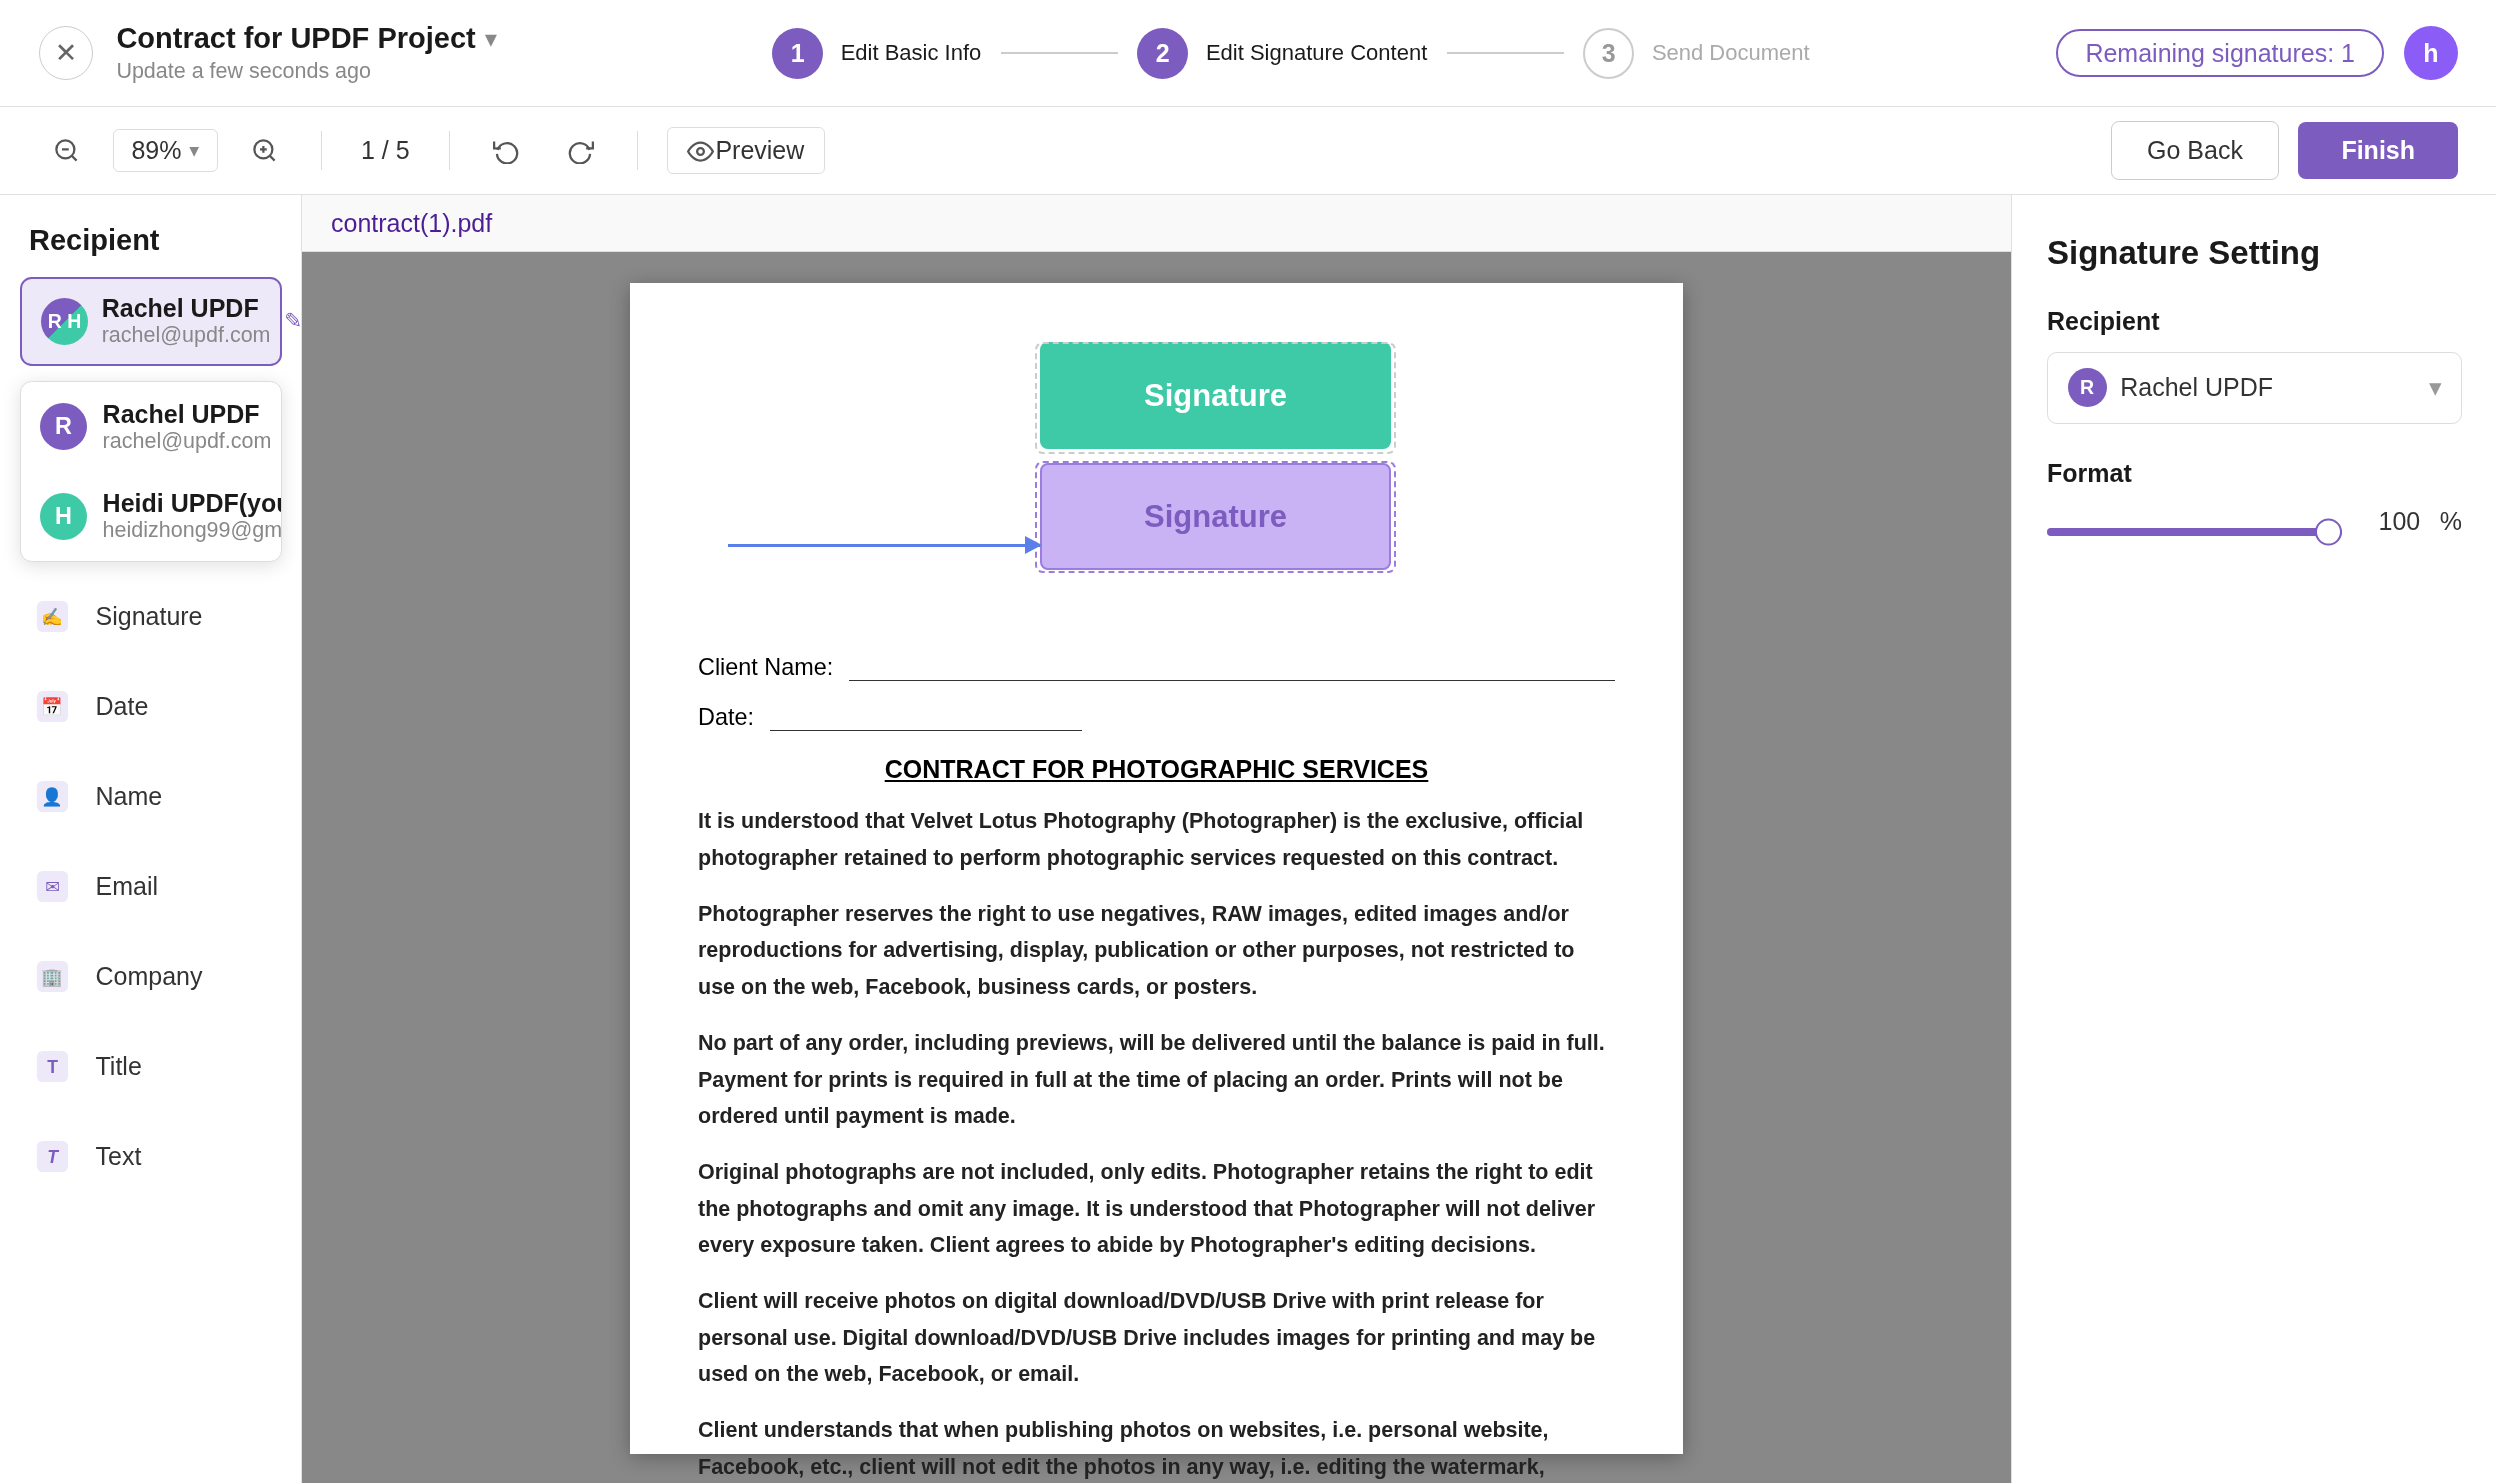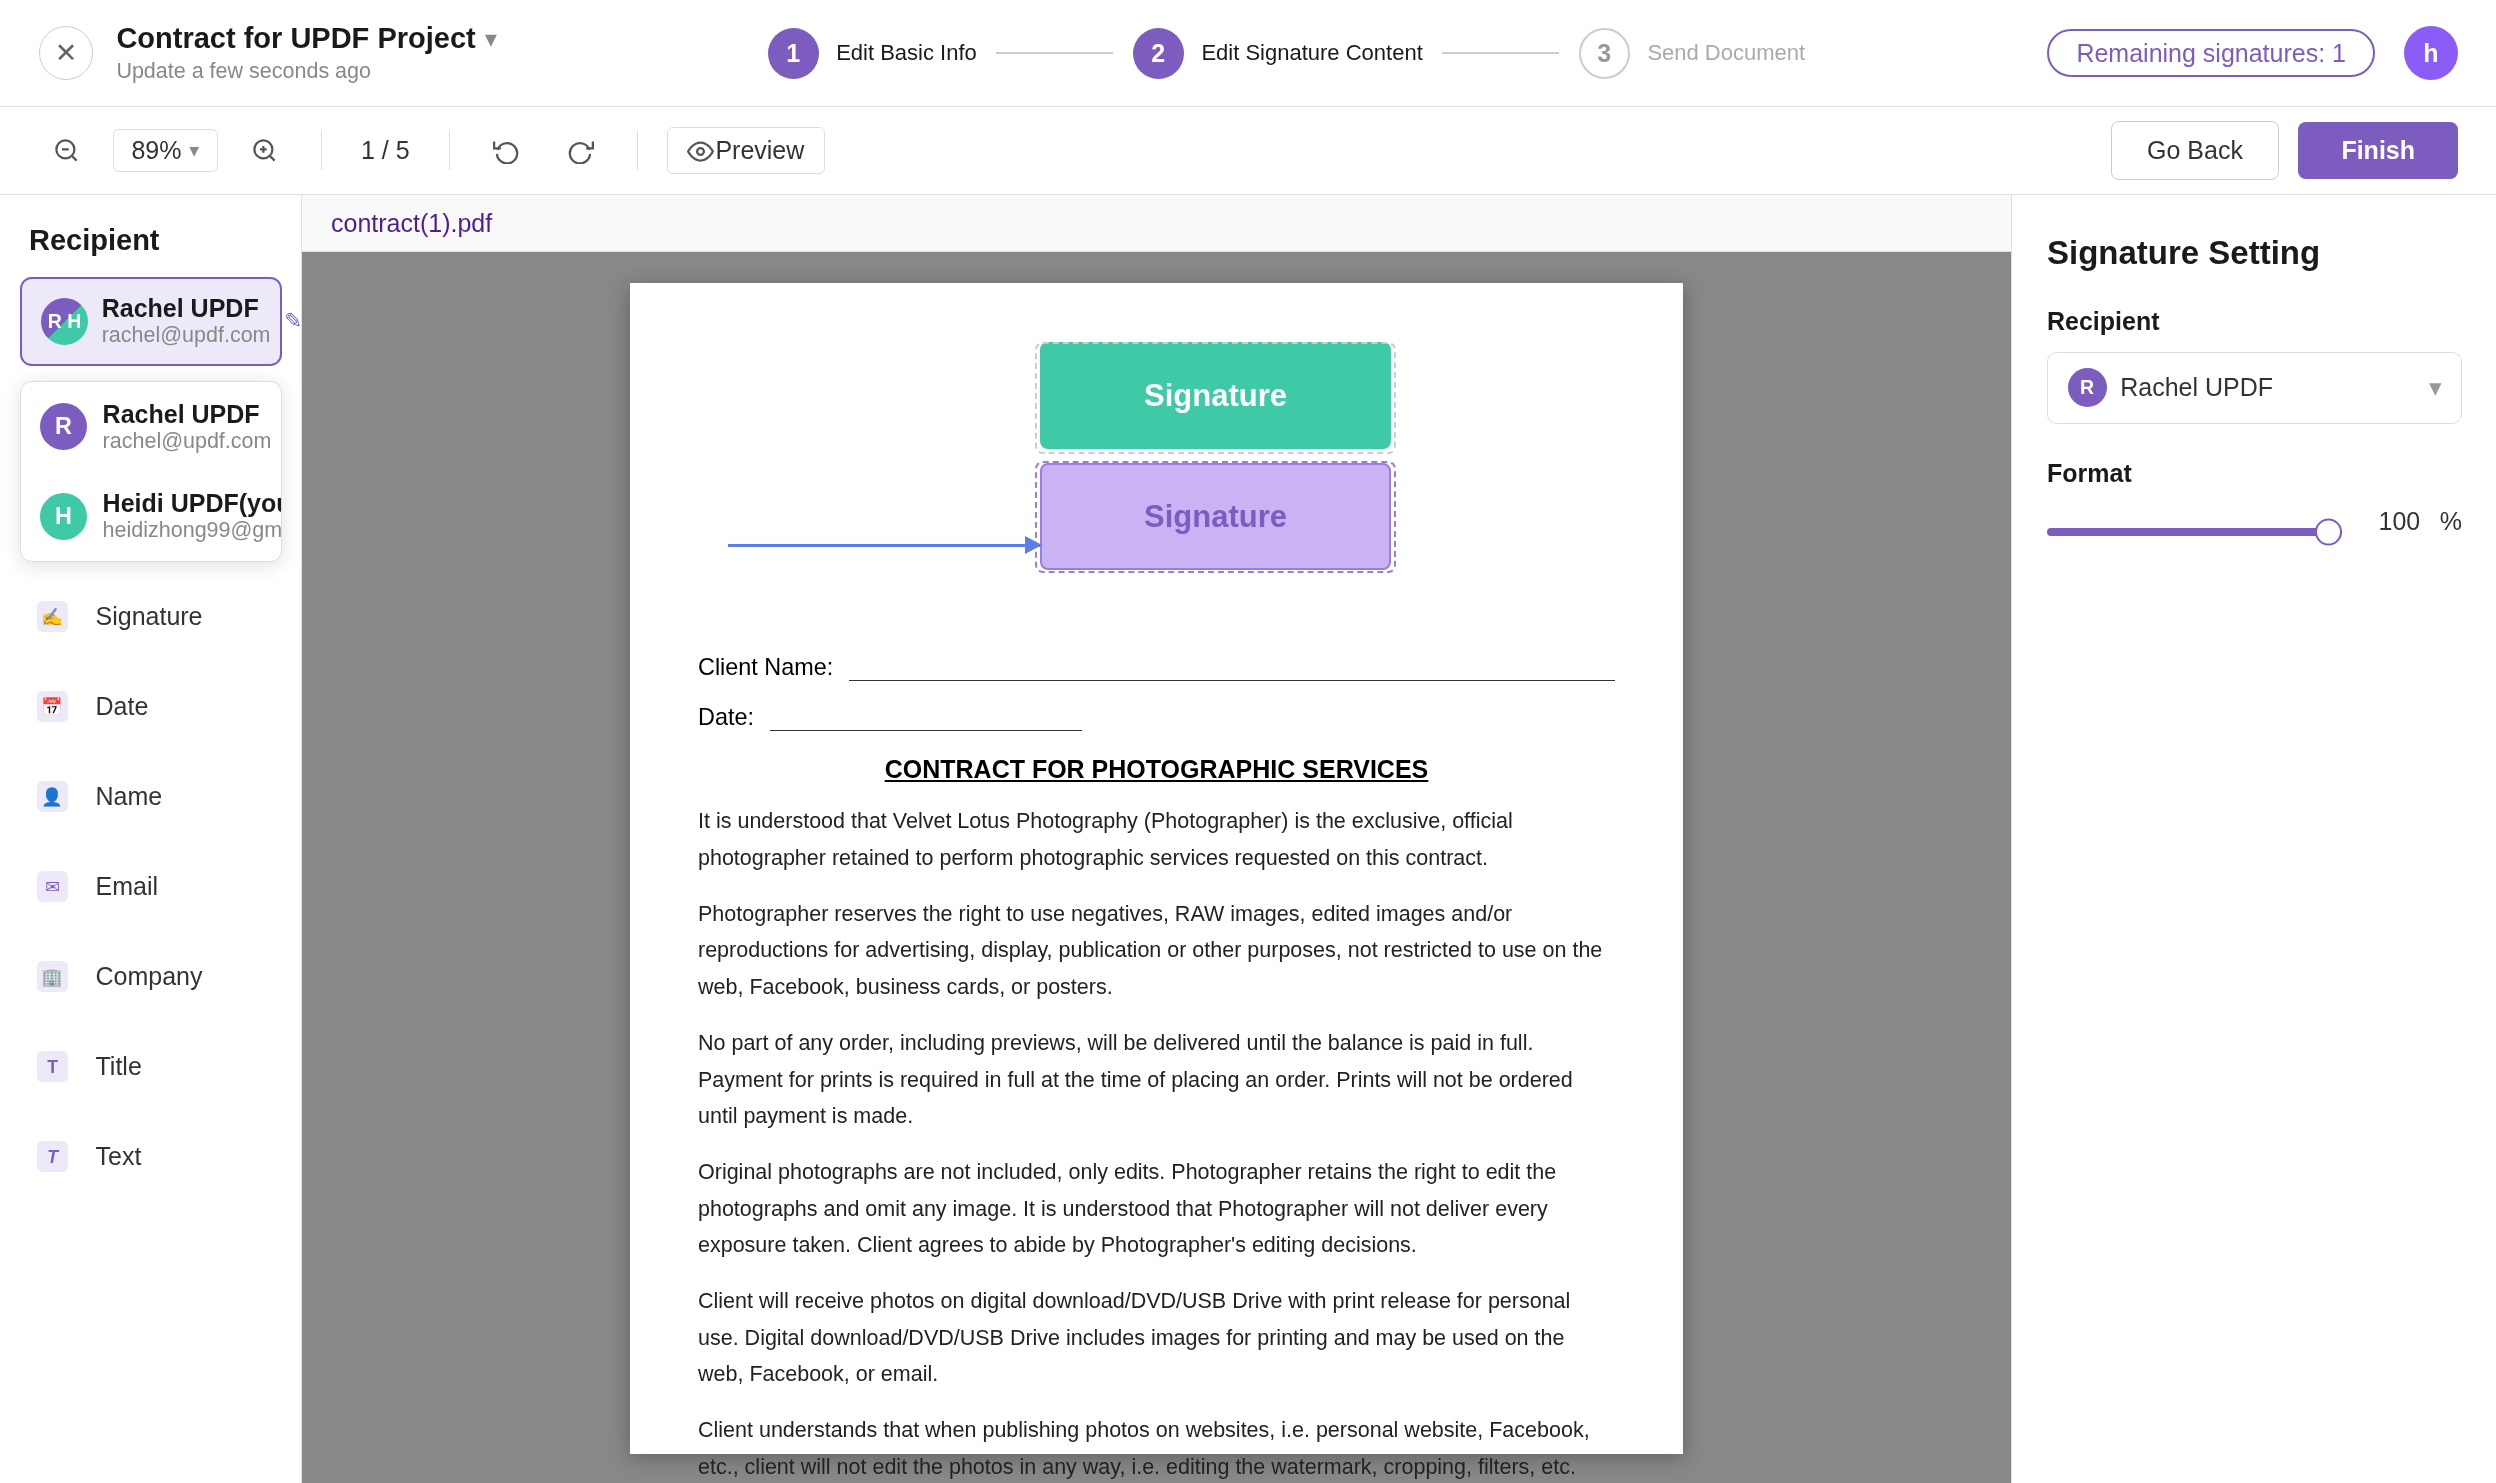--- a/index.html
+++ b/index.html
@@ -30,21 +30,21 @@
       font-size: 25px; font-weight: 700; flex-shrink: 0;
     }
     .step-circle.active { background: #7c5cbf; color: #fff; }
     .step-circle.inactive { background: #fff; border: 2px solid #ccc; color: #999; }
     .step-label { font-size: 22px; font-weight: 500; }
     .step-label.active { color: #1a1a1a; }
     .step-label.inactive { color: #aaa; }
     .step-connector { width: 117px; height: 2px; background: #ccc; margin: 0 19.5px; }
 
     
-    .top-bar-right { display: flex; align-items: center; gap: 29px; margin-left: auto; }
+    .top-bar-right { display: flex; align-items: center; gap: 20px; margin-left: auto; }
     .remaining-badge {
       border: 2px solid #7c5cbf; color: #7c5cbf; border-radius: 29px;
       padding: 7.8px 27px; font-size: 25px; font-weight: 500; white-space: nowrap;
     }
     .avatar-h {
       width: 54px; height: 54px; border-radius: 50%; background: #8b5cf6; color: #fff;
       display: flex; align-items: center; justify-content: center; font-size: 25px; font-weight: 700;
     }
 
     
@@ -155,21 +155,21 @@
       font-size: 31px; font-weight: 600; color: #fff; cursor: pointer;
     }
     .sig-overlay-purple {
       position: absolute; top: 180px; left: 410px; width: 351px; height: 107px;
       background: #c9b3f5; border-radius: 7.8px;
       display: flex; align-items: center; justify-content: center;
       font-size: 31px; font-weight: 600; color: #7c5cbf; cursor: pointer;
       border: 2px solid #9b7de0;
     }
 
-    .pdf-text { font-size: 21.5px; line-height: 1.7; color: #222; margin-bottom: 19.5px; }
+    .pdf-text { font-size: 21.5px; line-height: 1.7; color: #222; margin-bottom: 19.5px; font-weight: bold; }
     .pdf-field-line { display: flex; align-items: flex-end; gap: 15.6px; margin-bottom: 23.4px; font-size: 23.4px; }
     .pdf-underline { border-bottom: 1.5px solid #333; flex: 1; height: 23.4px; }
     .pdf-bold-title { font-size: 25px; font-weight: 700; text-align: center; margin-bottom: 19.5px; text-decoration: underline; }
 
     
     .right-panel {
       width: 486px; background: #fff; border-left: 1px solid #e0e0e0;
       padding: 39px 35px; flex-shrink: 0; overflow-y: auto;
     }
     .panel-title { font-size: 33px; font-weight: 700; color: #1a1a1a; margin-bottom: 35px; }

